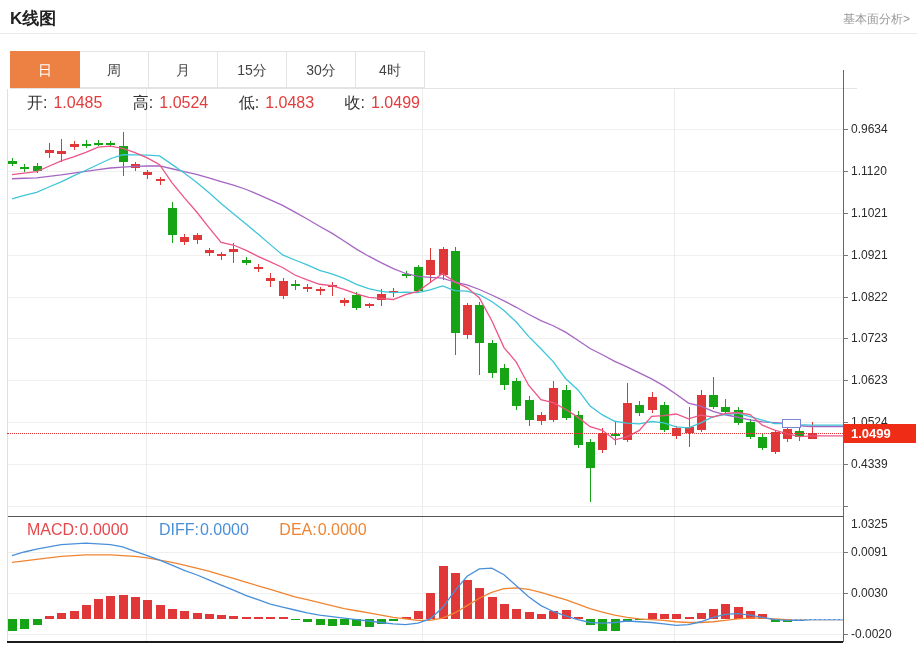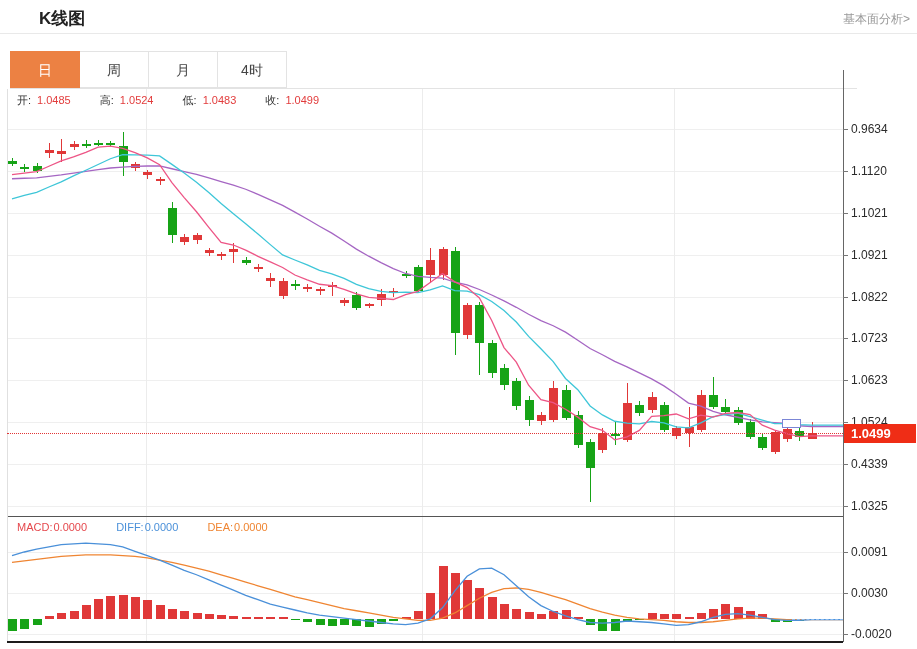--- a/index.html
+++ b/index.html
@@ -1,36 +1,36 @@
 <!DOCTYPE html>
 <html><head>
 <meta charset="utf-8">
 <style>
   html,body{margin:0;padding:0;background:#fff;}
   .page{position:relative;width:917px;height:649px;background:#fff;overflow:hidden;
         font-family:"Liberation Sans","DejaVu Sans",sans-serif;}
-  .title{position:absolute;left:10px;top:7px;font-size:17px;font-weight:bold;color:#222;margin-left:29px;}
+  .title{position:absolute;left:10px;top:7px;font-size:17px;font-weight:bold;color:#222;}
   .fund-link{position:absolute;right:7px;top:11px;font-size:12px;color:#999;text-decoration:none;cursor:pointer;}
   .hdr-divider{position:absolute;left:0;top:33px;width:917px;height:1px;background:#e9e9e9;}
   .tabbar{position:absolute;left:10px;top:51px;display:flex;}
   .tab{width:70px;height:37px;line-height:37px;text-align:center;font-size:14px;color:#444;
        background:#fff;border:1px solid #e3e3e3;margin-left:-1px;cursor:pointer;box-sizing:border-box;position:relative;}
   .tab:first-child{margin-left:0;}
   .tab.active{color:#fff;z-index:2;}
   .tab-baseline{position:absolute;left:10px;top:88px;width:847px;height:1px;background:#e3e3e3;}
   .panel{position:absolute;overflow:visible;}
   #mainPanel{left:7px;top:89px;width:836px;height:427px;}
   #macdPanel{left:7px;top:517px;width:836px;height:124px;}
   .gridline-h{position:absolute;left:0;width:836px;height:1px;background:#efefef;}
   .gridline-v{position:absolute;top:0;width:1px;background:#ececec;}
   .panel-sep{position:absolute;left:7px;top:516px;width:836px;height:1px;background:#555;}
   .bottom-bar{position:absolute;left:7px;top:641px;width:836px;height:2px;background:#1c1c1c;}
   .left-border{position:absolute;left:7px;top:89px;width:1px;height:552px;background:#e0e0e0;}
   .axis-border{position:absolute;left:843px;top:70px;width:1px;height:572px;background:#666;}
-  .legend{position:absolute;left:10px;z-index:5;font-size:11px;white-space:nowrap;}
+  .legend{position:absolute;left:20px;z-index:5;font-size:16px;white-space:nowrap;}
   .legend span{margin-right:6px;}
   .lg-gap{display:inline-block;width:14px;}
   .ohlc-label{color:#333;}
   .candle-wick{position:absolute;width:1px;}
   .candle-body{position:absolute;width:9px;}
   .macd-bar{position:absolute;width:9px;}
   .dotted-price{position:absolute;left:0;width:836px;height:0;border-top:1px dotted #e23434;z-index:4;}
   .dashed-zero{position:absolute;height:0;border-top:1px dashed #8cbcf0;}
   .cur-marker{position:absolute;background:#fff;border:1px solid #7b86d6;box-sizing:border-box;z-index:3;}
   .gutter{position:absolute;left:843px;top:89px;width:74px;height:553px;}
@@ -48,20 +48,22 @@
 
   <div class="title">K线图</div>
   <a class="fund-link">基本面分析&gt;</a>
   <div class="hdr-divider"></div>
 
   <div class="tab-baseline"></div>
   <div class="tabbar" id="tabbar">
       <div class="tab active" style="background: rgb(236, 129, 67); border-color: rgb(236, 129, 67);">日</div>
       <div class="tab">周</div>
       <div class="tab">月</div>
+      <div class="tab">15分</div>
+      <div class="tab">30分</div>
       <div class="tab">4时</div>
     </div>
 
   <div class="panel" id="mainPanel">
     <div class="legend" style="top:4px;">
       <span class="ohlc-label">开:</span><span class="val-red" style="color: rgb(226, 60, 60);">1.0485</span><span class="lg-gap"></span>
       <span class="ohlc-label">高:</span><span class="val-red" style="color: rgb(226, 60, 60);">1.0524</span><span class="lg-gap"></span>
       <span class="ohlc-label">低:</span><span class="val-red" style="color: rgb(226, 60, 60);">1.0483</span><span class="lg-gap"></span>
       <span class="ohlc-label">收:</span><span class="val-red" style="color: rgb(226, 60, 60);">1.0499</span>
     </div>
@@ -322,21 +324,21 @@
       <div class="ytick-label" style="top: 200.649px;">1.0822</div>
       <div class="ytick-dash" style="top: 249.351px;"></div>
       <div class="ytick-label" style="top: 242.351px;">1.0723</div>
       <div class="ytick-dash" style="top: 291.474px;"></div>
       <div class="ytick-label" style="top: 284.474px;">1.0623</div>
       <div class="ytick-dash" style="top: 333.175px;"></div>
       <div class="ytick-label" style="top: 326.175px;">1.0524</div>
       <div class="ytick-dash" style="top: 375.298px;"></div>
       <div class="ytick-label" style="top: 368.298px;">0.4339</div>
       <div class="ytick-dash" style="top: 417px;"></div>
-      <div class="ytick-label" style="top: 410px;">1.0325</div>
+      <div class="ytick-label" style="top: 428px;">1.0325</div>
       <div class="ytick-dash" style="top: 463px;"></div>
       <div class="ytick-label" style="top: 456px;">0.0091</div>
       <div class="ytick-dash" style="top: 504.117px;"></div>
       <div class="ytick-label" style="top: 497.117px;">0.0030</div>
       <div class="ytick-dash" style="top: 544.5px;"></div>
       <div class="ytick-label" style="top: 537.5px;">-0.0020</div>
     </div>
 
 </div>
 

